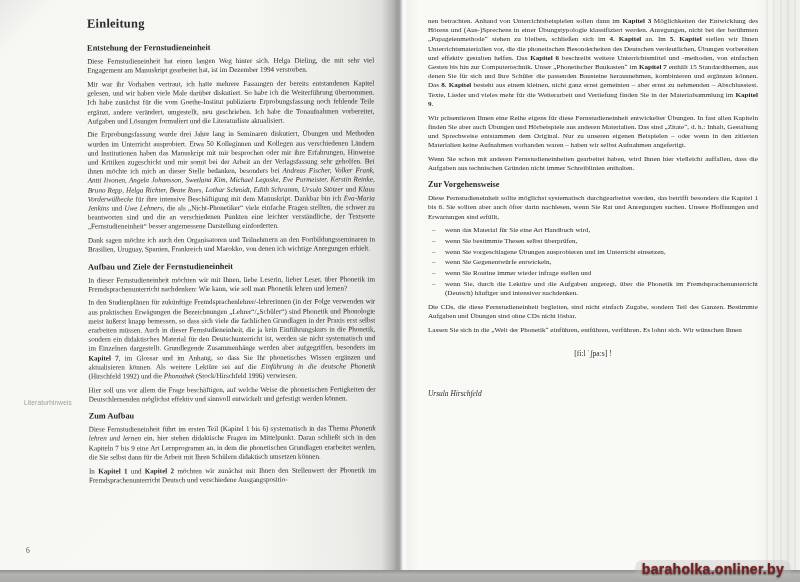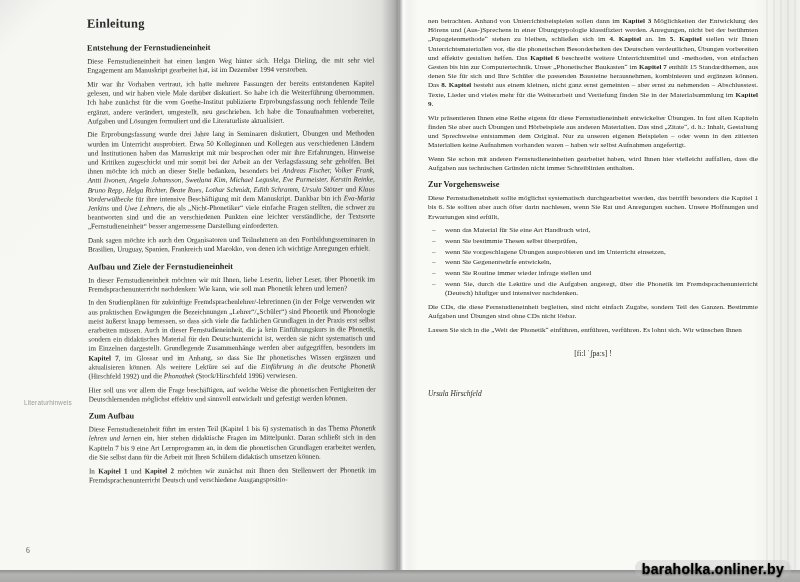--- a/index.html
+++ b/index.html
@@ -41,21 +41,21 @@
   .bullet .dash{width:13px;flex:0 0 13px;}
   .bullet .btxt{flex:1;}
   .center-line{text-align:center;font-size:7.6px;margin:14px 0 0 0;}
   .signature{font-style:italic;margin-top:30px;text-align:left;font-size:7.4px;}
   .margin-note{position:absolute;left:24px;top:399px;font-family:"Liberation Sans","DejaVu Sans",sans-serif;
     font-size:6.4px;color:#9a9a98;letter-spacing:.2px;}
   .page-number{position:absolute;left:26px;top:546px;font-size:7.6px;color:#555;}
   
   .watermark{position:absolute;right:9px;bottom:4px;
     font-family:"Liberation Sans","DejaVu Sans",sans-serif;
-    font-size:14px;font-weight:bold;color:#000000;letter-spacing:.3px;
+    font-size:14px;font-weight:bold;color:#7f1d1d;letter-spacing:.3px;
     padding:1px 7px;border-radius:8px;
     background:rgba(190,190,190,.35);
     text-shadow:0 1px 2px rgba(70,70,70,.85),0 0 1px rgba(90,90,90,.8);}
   b{font-weight:bold;}
   i{font-style:italic;}
 </style>
 </head>
 <body>
 
 <div class="scan">

